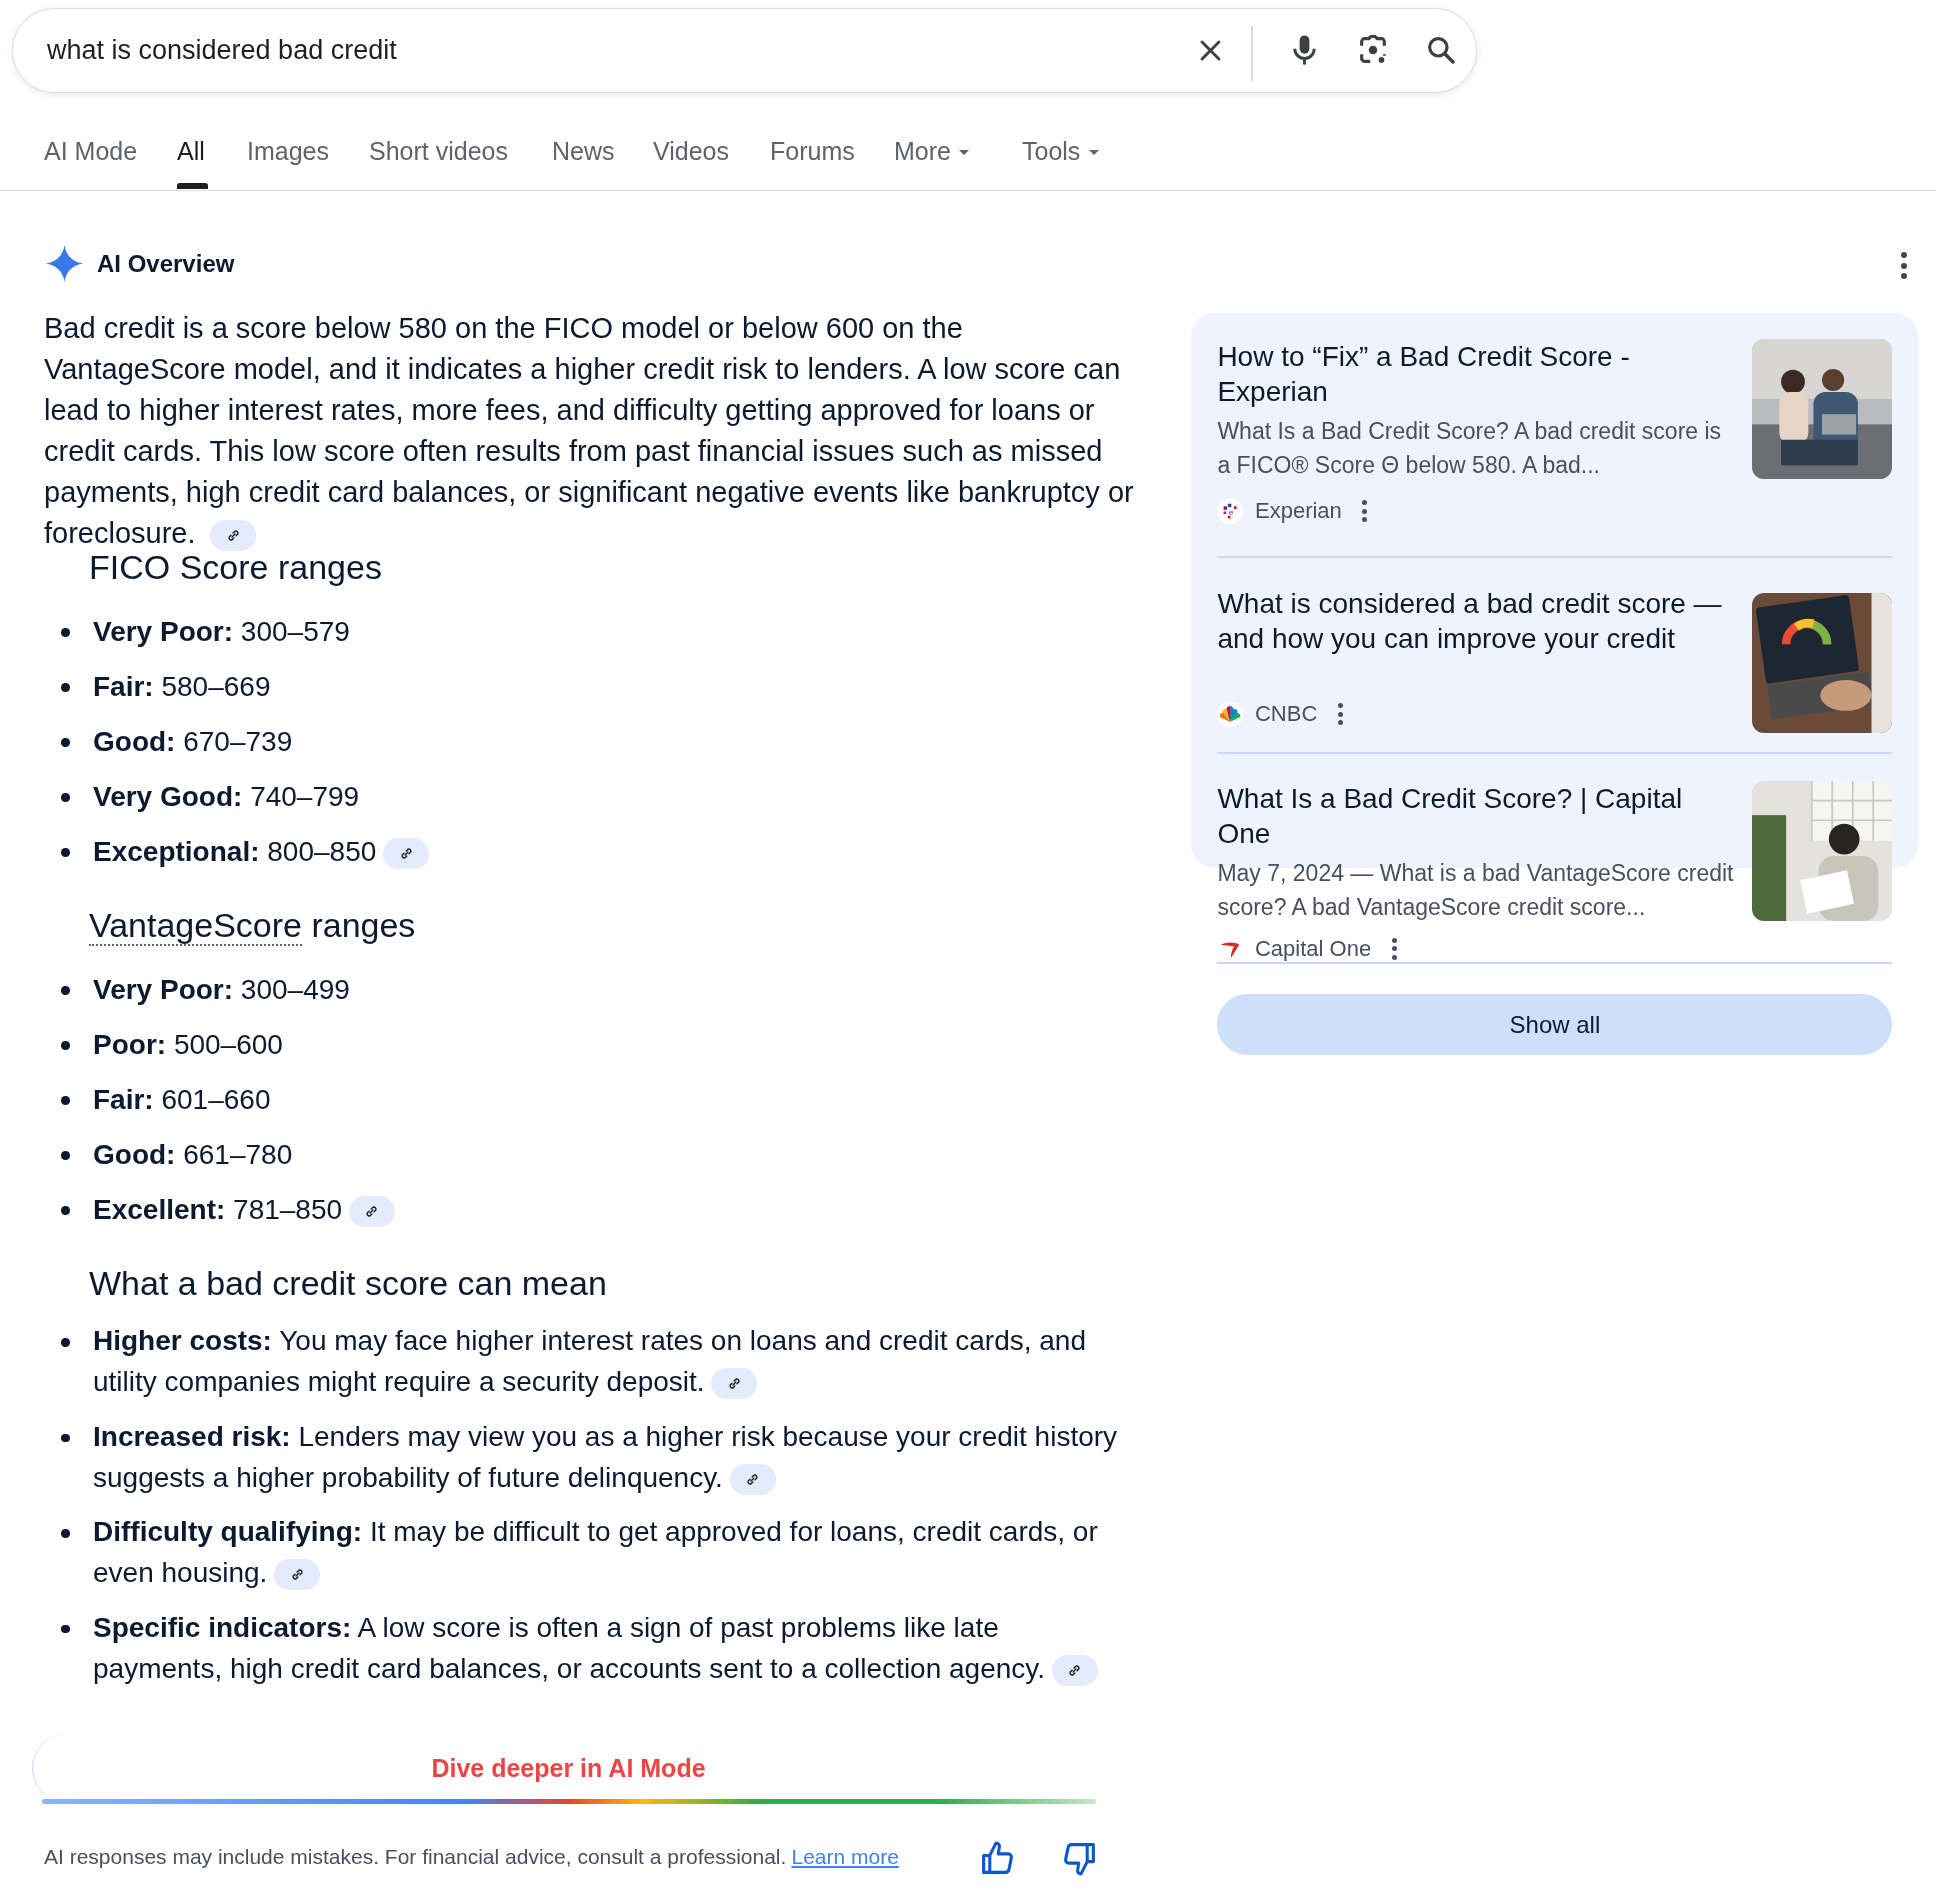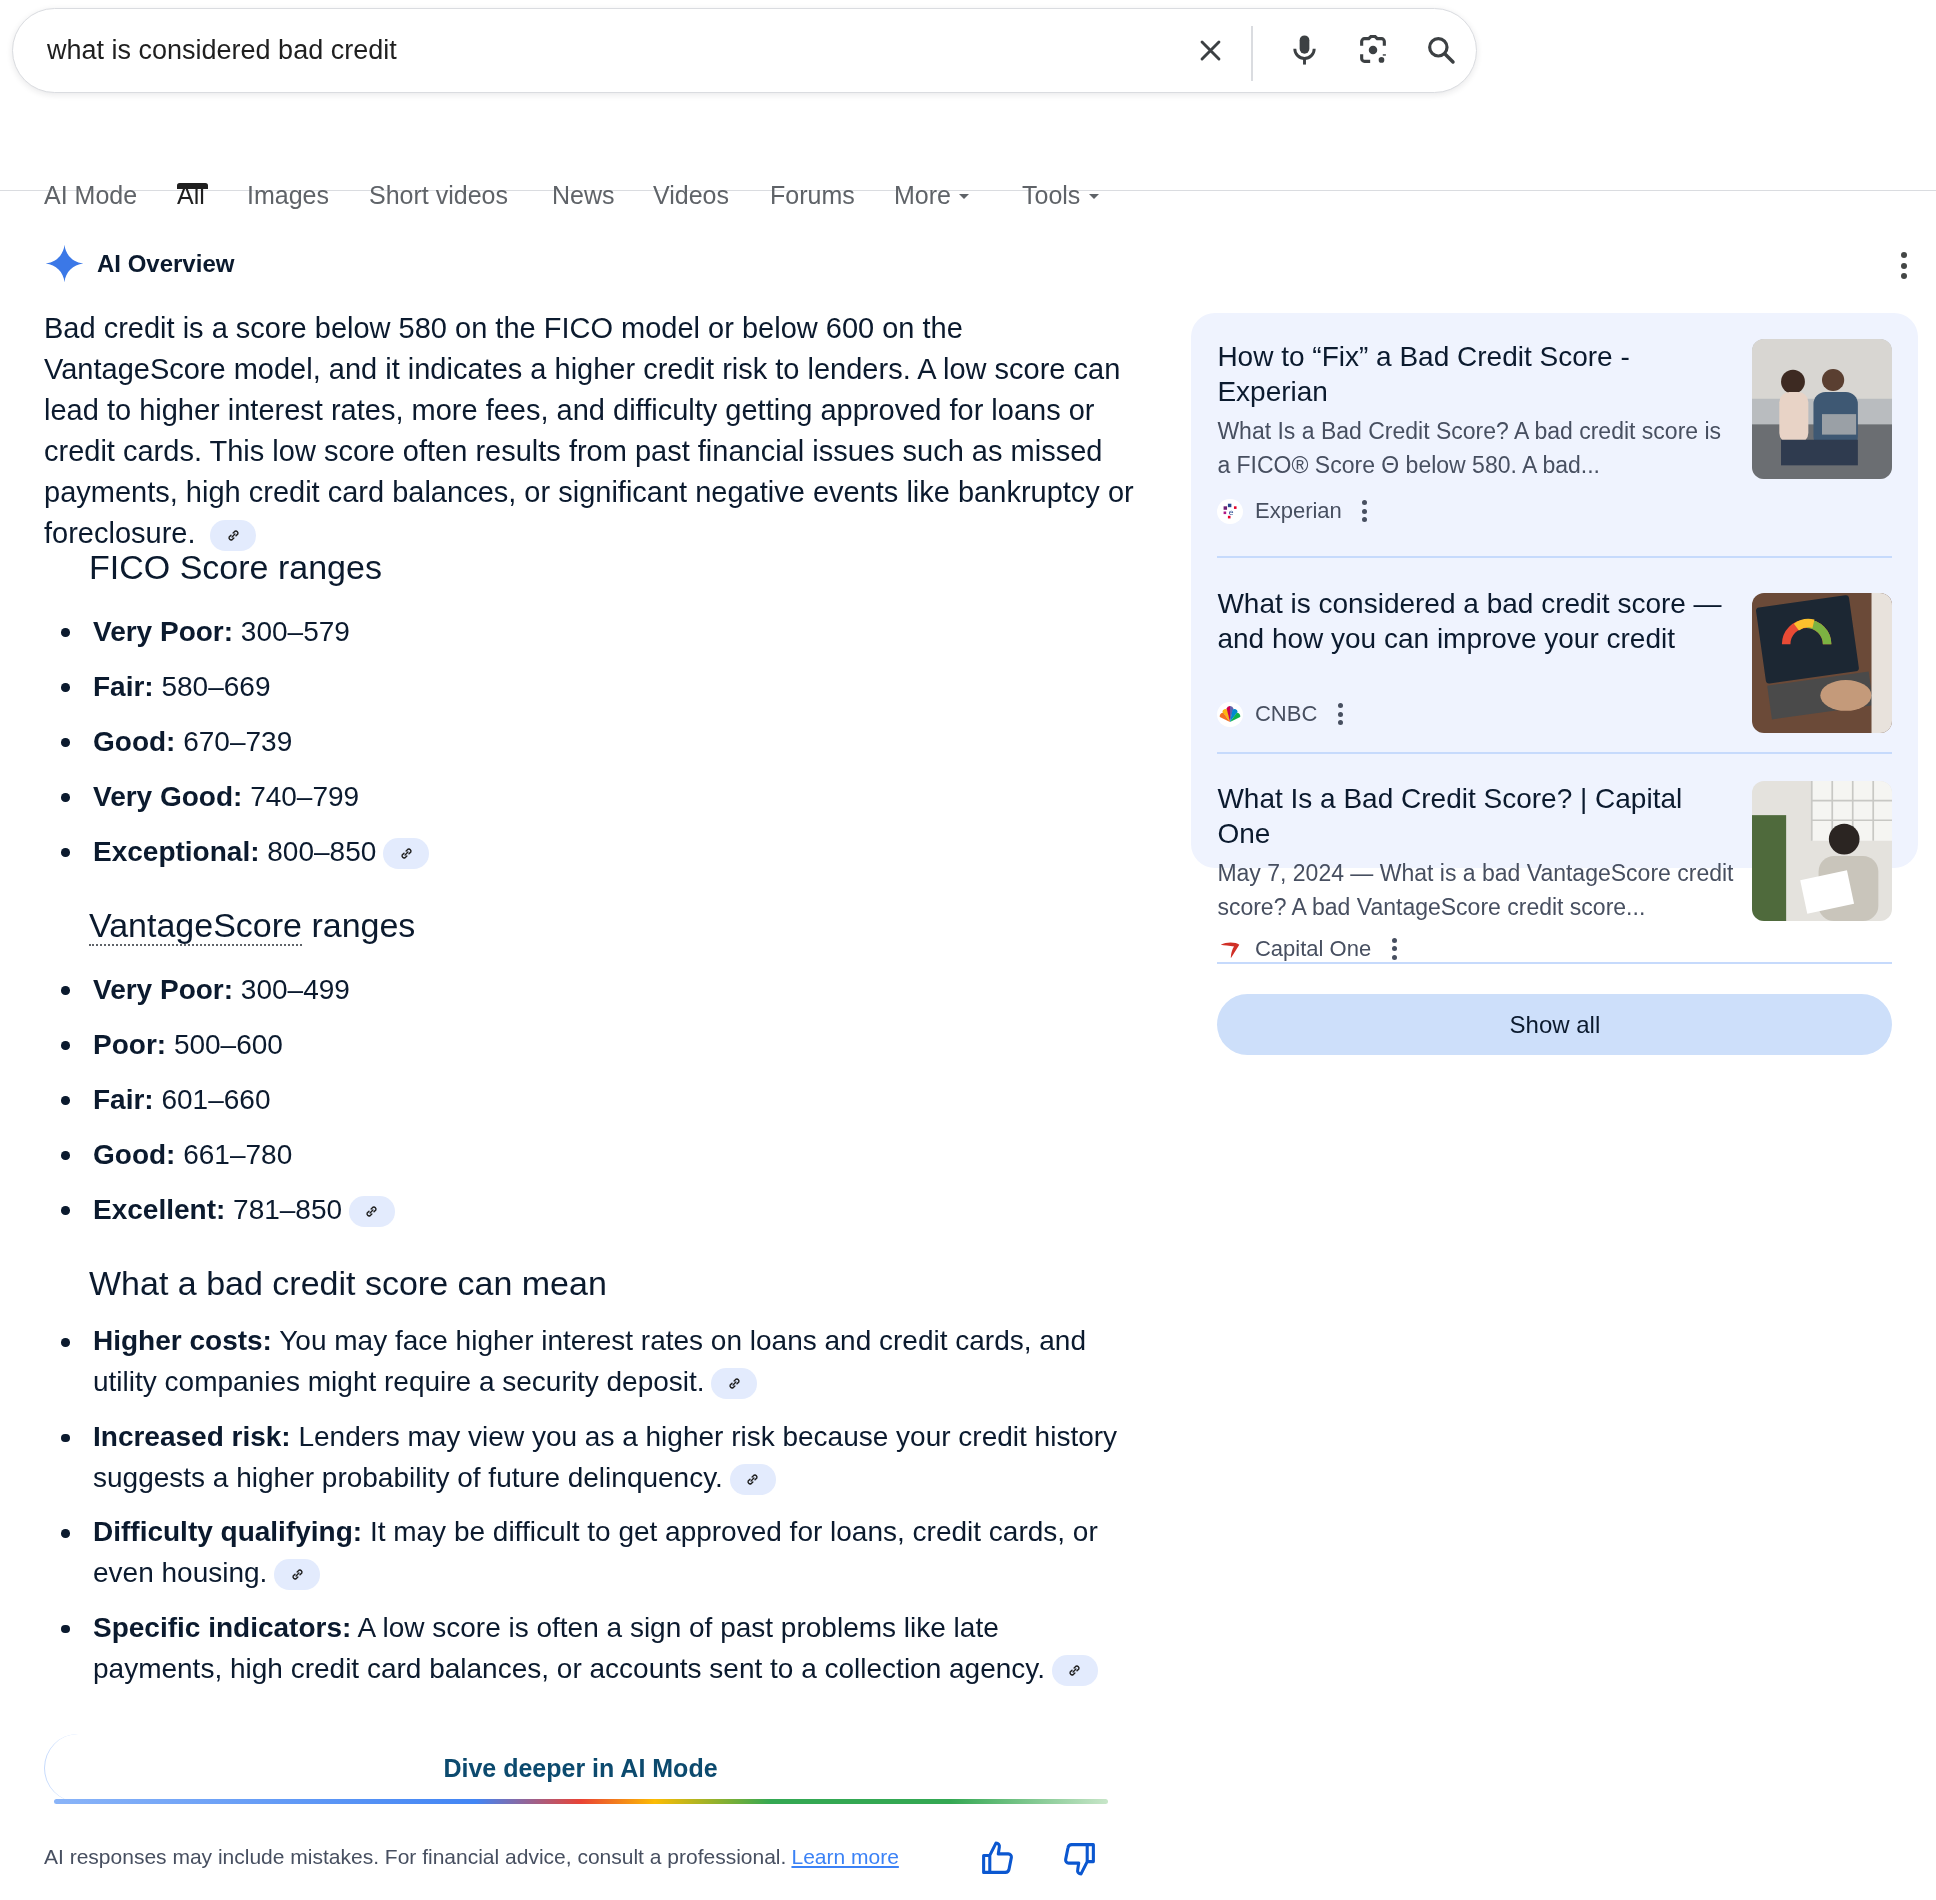--- a/index.html
+++ b/index.html
@@ -15,21 +15,21 @@
   }
   .searchbar .query {
     position: absolute; left: 34px; top: 0; height: 100%; display: flex; align-items: center;
     font-size: 27px; color: #1f1f1f; border: none; outline: none; background: transparent; width: 1107px;
   }
   .sb-icon { position: absolute; top: 21px; width: 41px; height: 41px; display: flex; align-items: center; justify-content: center; cursor: pointer; }
   .sb-divider { position: absolute; left: 1238px; top: 17px; width: 1.7px; height: 55px; background: #dadce0; }
 
   
   .tabs { position: absolute; left: 0; top: 128px; width: 1936px; height: 63px; border-bottom: 1.7px solid #dadce0; }
-  .tab { position: absolute; top: 8.5px; font-size: 25px; color: #5f6368; cursor: pointer; display: flex; align-items: center; gap: 8.5px; margin-top: 44px; }
+  .tab { position: absolute; top: 8.5px; font-size: 25px; color: #5f6368; cursor: pointer; display: flex; align-items: center; gap: 8.5px; }
   .tab.active { color: #1f1f1f; }
   .tab-underline { position: absolute; left: 177px; top: 55px; width: 31px; height: 6px; background: #1f1f1f; border-radius: 2.6px 2.6px 0 0; }
   .caret { width: 0; height: 0; border-left: 5.1px solid transparent; border-right: 5.1px solid transparent; border-top: 5.1px solid #5f6368; margin-top: 3.4px; }
 
   
   .aio-header { position: absolute; left: 44px; top: 243px; display: flex; align-items: center; gap: 12px; }
   .aio-title { font-size: 24px; font-weight: 600; color: #0b1a2e; }
   .kebab-top { position: absolute; left: 1891px; top: 247px; width: 25.6px; height: 37px; display: flex; flex-direction: column; align-items: center; justify-content: center; gap: 4.3px; cursor: pointer; }
   .dot { width: 6px; height: 6px; border-radius: 50%; background: #444746; }
 
@@ -48,23 +48,23 @@
   ul.ranges li b, ul.mean li b { font-weight: 700; margin-top: 8px; }
   .ul-fico { top: 296px; }
   .ul-vantage { top: 654px; }
   ul.mean { position: absolute; top: 1012px; list-style: none; width: 1090px; }
   ul.mean li { position: relative; font-size: 28px; line-height: 41px; padding-left: 49px; margin-bottom: 13.6px; }
   ul.mean li::before { top: 18px; }
   .cite { display: inline-flex; align-items: center; justify-content: center; width: 46px; height: 31px; border-radius: 15.3px; background: #e3ebfd; vertical-align: middle; margin-left: 6.8px; cursor: pointer; }
 
   
   .dive {
-    position: absolute; left: 44px; top: 1734px; width: 1072px; height: 68px; border-radius: 34px;
+    position: absolute; left: 32px; top: 1734px; width: 1072px; height: 68px; border-radius: 34px;
     background: #fff; display: flex; align-items: center; justify-content: center;
-    font-size: 25px; font-weight: 600; color: #0c4a6e; cursor: pointer;
+    font-size: 25px; font-weight: 600; color: #ef4444; cursor: pointer;
     border-left: 1.7px solid #c6dafc;
   }
   .dive::after {
     content: ""; position: absolute; left: 8.5px; right: 8.5px; bottom: -1.7px; height: 4.3px; border-radius: 2.6px;
     background: linear-gradient(90deg, #8ab4f8 0%, #4285f4 40%, #ea4335 50%, #fbbc04 57%, #34a853 68%, #34a853 85%, #c8e6c9 100%);
   }
   .footer { position: absolute; left: 44px; top: 1840px; width: 1090px; height: 34px; display: flex; align-items: center; }
   .footer .disc { font-size: 21px; color: #474f60; }
   .footer .learn { font-size: 21px; color: #3b82f6; text-decoration: underline; margin-left: 5.1px; cursor: pointer; }
   .thumb { position: absolute; top: 0; width: 37px; height: 37px; cursor: pointer; }

